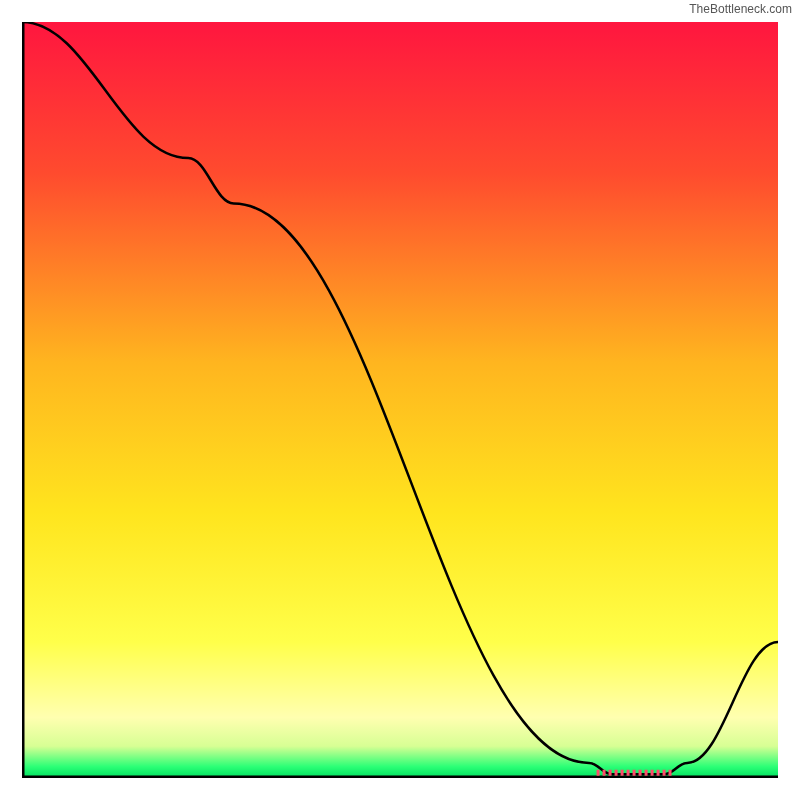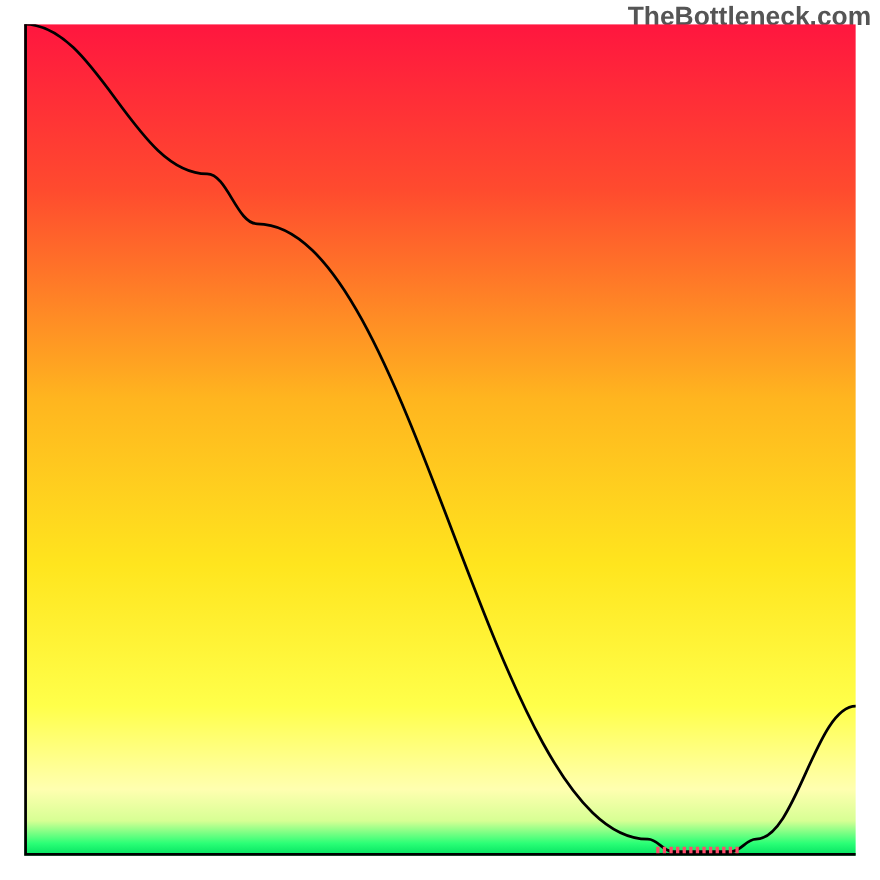--- a/index.html
+++ b/index.html
@@ -8,22 +8,22 @@
     width: 800px;
     height: 800px;
     background: #fff;
     font-family: Arial, sans-serif;
     position: relative;
   }
   .watermark {
     position: absolute;
     top: 2px;
     right: 8px;
-    font-size: 24px;
-    font-weight: bold;
+    font-size: 12px;
+    font-weight: normal;
     color: #555;
   }
   .chart-area {
     position: absolute;
     left: 22px;
     top: 22px;
     width: 756px;
     height: 756px;
   }
   .chart-area svg {

